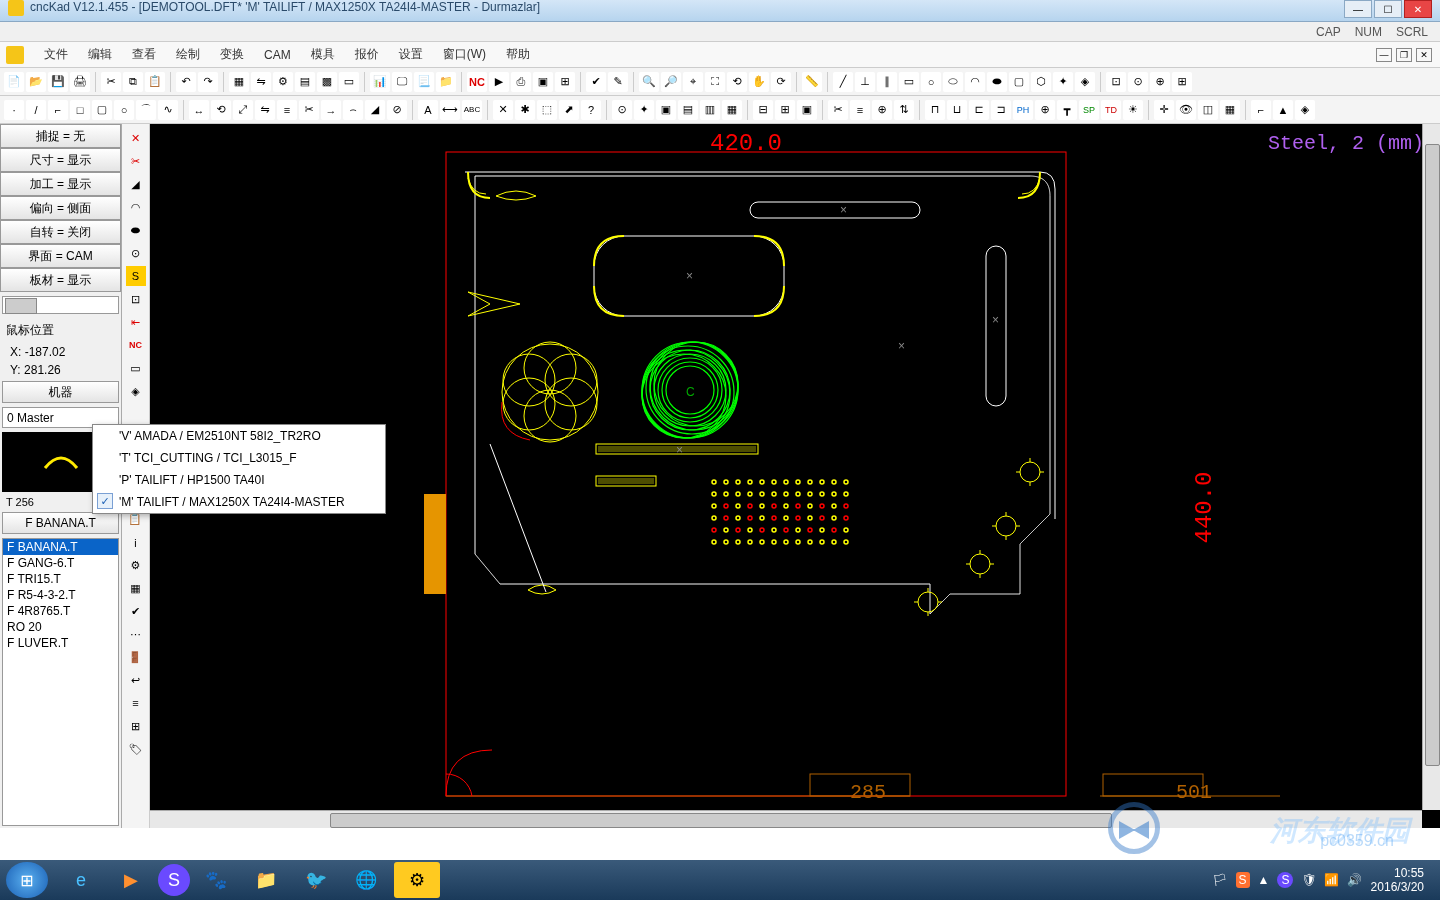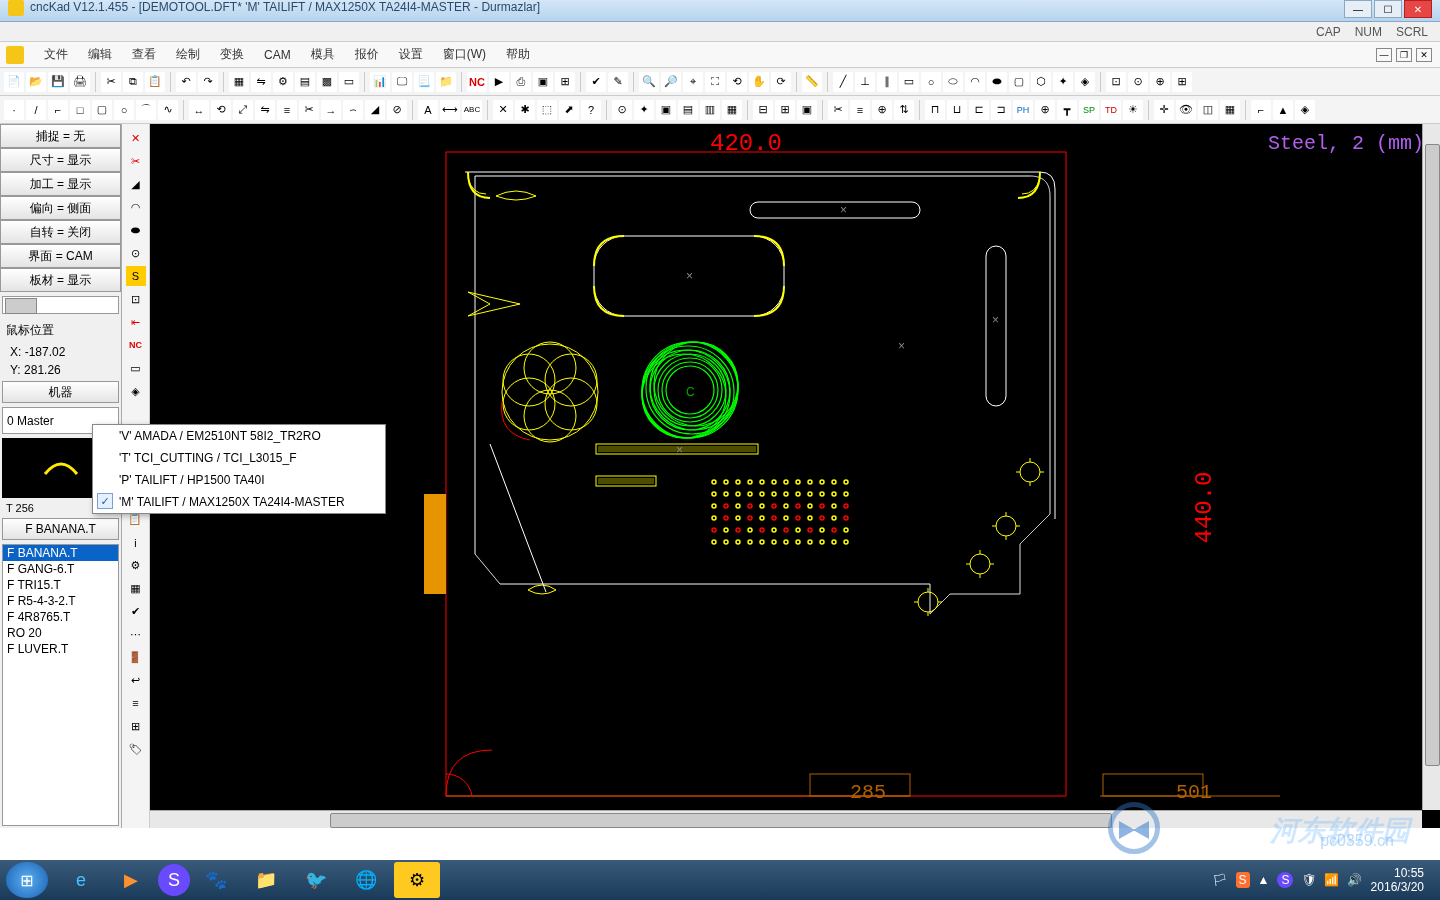--- a/index.html
+++ b/index.html
@@ -32,21 +32,21 @@
 .main { display: flex; height: 704px; }
 
 
 .leftpanel { width: 122px; background: #f0f0f0; border-right: 1px solid #aaa; display: flex; flex-direction: column; }
 .lp-row { height: 24px; border: 1px solid #999; margin: 0; background: linear-gradient(#fff, #e4e4e4); display: flex; align-items: center; justify-content: center; font-size: 12px; cursor: pointer; }
 .lp-slider { height: 18px; background: #fff; border: 1px solid #999; margin: 4px 2px; position: relative; }
 .lp-slider::after { content: ''; position: absolute; left: 2px; top: 1px; width: 30px; height: 14px; background: #ccc; border: 1px solid #888; }
 .lp-label { padding: 4px 6px; font-size: 12px; }
 .lp-coord { padding: 2px 10px; font-size: 12px; }
 .lp-btn { height: 22px; border: 1px solid #999; background: linear-gradient(#fff, #e4e4e4); display: flex; align-items: center; justify-content: center; cursor: pointer; margin: 2px; }
-.lp-input { height: 27px; border: 1px solid #999; background: #fff; padding: 0 4px; margin: 2px; display: flex; align-items: center; }
+.lp-input { height: 21px; border: 1px solid #999; background: #fff; padding: 0 4px; margin: 2px; display: flex; align-items: center; }
 .lp-preview { height: 60px; background: #000; margin: 2px; display: flex; align-items: center; justify-content: center; }
 .lp-preview svg { width: 40px; height: 20px; }
 .lp-text { padding: 2px 6px; font-size: 11px; }
 .lp-list { flex: 1; background: #fff; border: 1px solid #999; margin: 2px; overflow: hidden; font-size: 11px; }
 .lp-list-item { padding: 1px 4px; cursor: pointer; }
 .lp-list-item.sel { background: #0a64c8; color: #fff; }
 
 
 .vtoolbar { width: 28px; background: #f4f4f4; border-right: 1px solid #ccc; display: flex; flex-direction: column; align-items: center; padding: 4px 0; gap: 3px; }
 .vt-icon { width: 20px; height: 20px; border: 1px solid transparent; display: flex; align-items: center; justify-content: center; font-size: 11px; cursor: pointer; }

